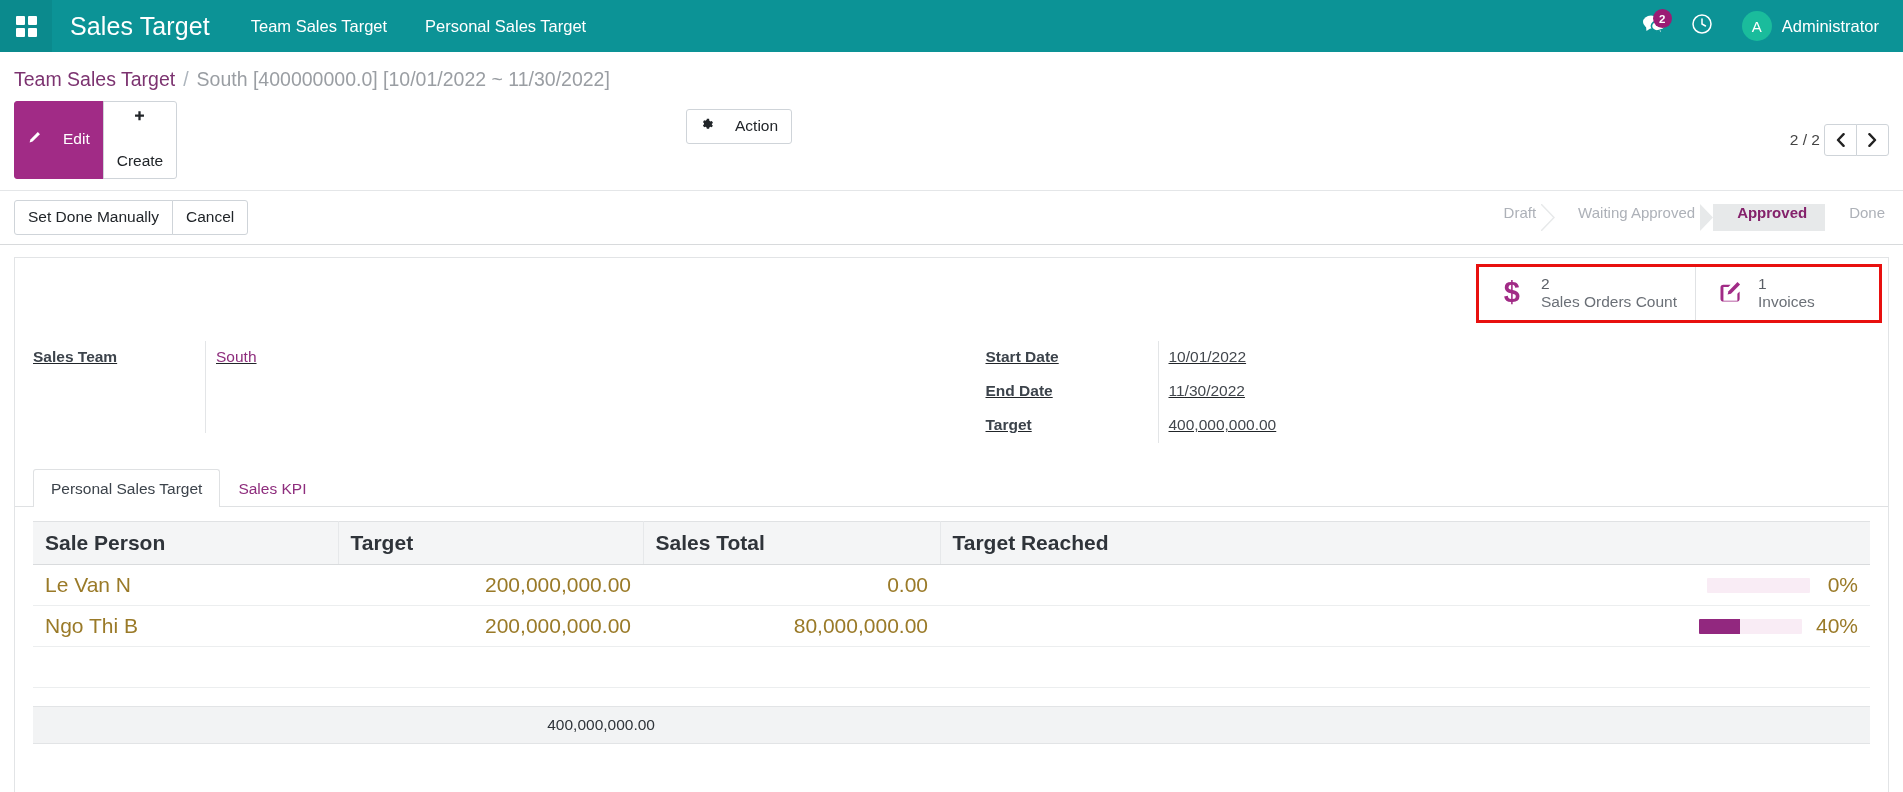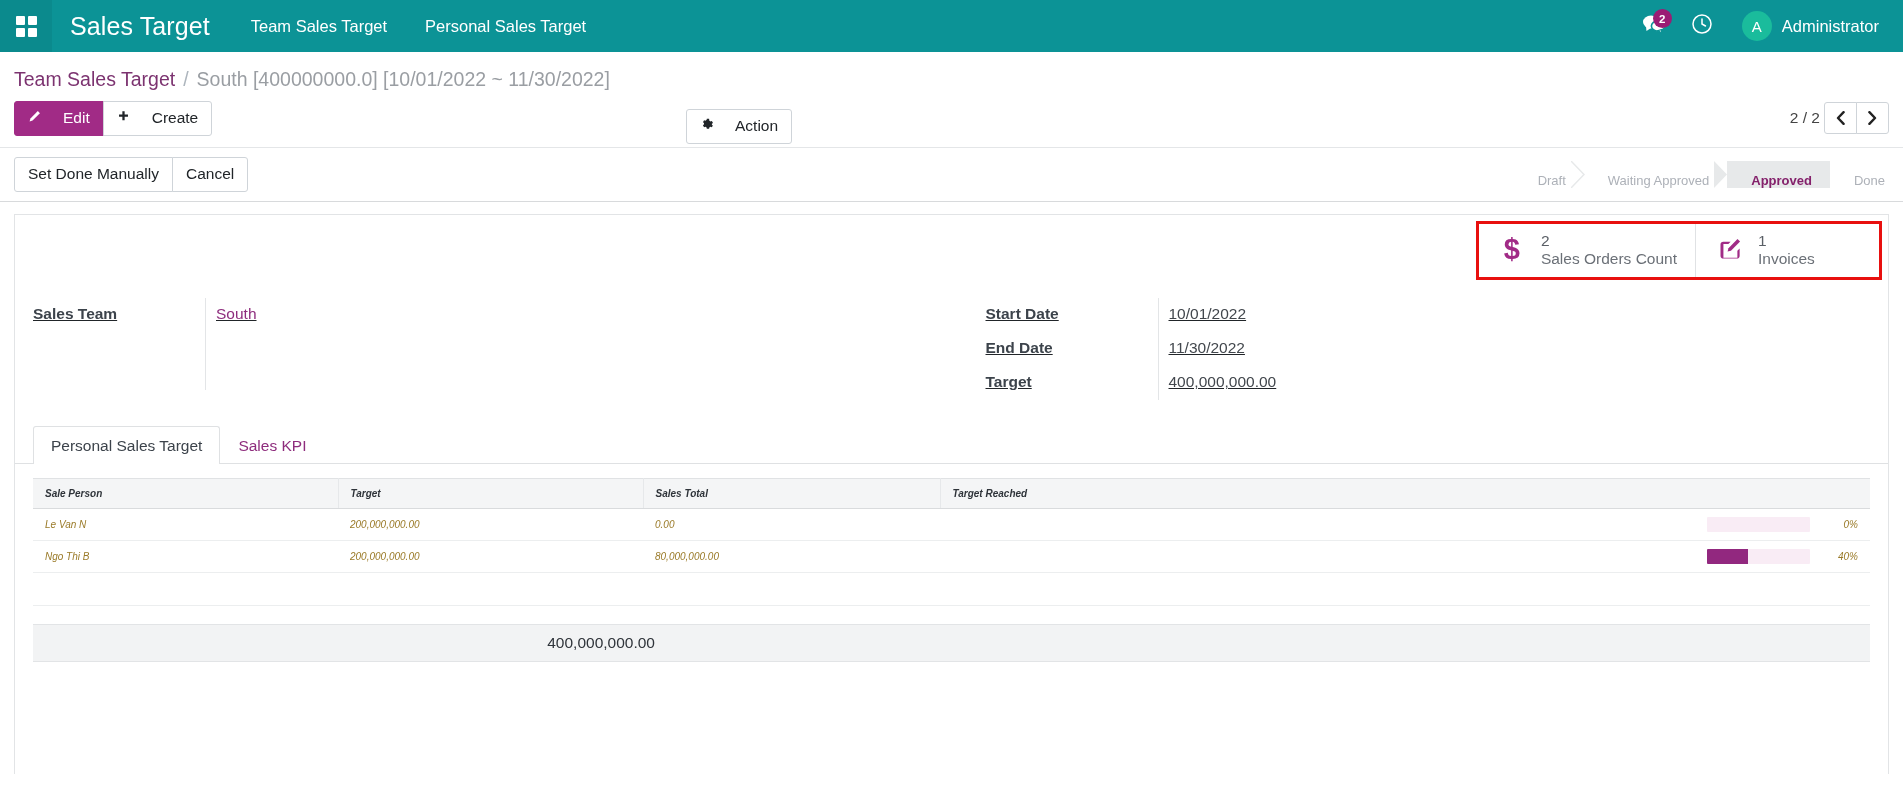--- a/index.html
+++ b/index.html
@@ -131,21 +131,21 @@
     gap: 22px;
   }
   .btn-primary {
     background: #a12b86;
     border-color: #a12b86;
     color: #ffffff;
   }
   .btn-group { display: flex; }
   .btn-group .btn { border-radius: 0; margin-left: -1px; }
   .btn-group .btn:first-child { border-radius: 3px 0 0 3px; margin-left: 0; }
-  .btn-group .btn:last-child { border-radius: 0 3px 3px 0; }
+  .btn-group .btn:last-child { border-radius: 0 3px 3px 0; flex-direction: column; }
 
   .action-wrap {
     position: absolute;
     left: 686px;
     top: 8px;
   }
   .pager {
     margin-left: auto;
     display: flex;
     align-items: center;
@@ -179,23 +179,23 @@
   .statusbar {
     margin-left: auto;
     display: flex;
     align-items: stretch;
     padding-right: 14px;
     height: 27px;
   }
   .stage {
     position: relative;
     display: flex;
-    align-items: flex-end;
+    align-items: flex-start;
     padding: 0 18px 0 24px;
-    font-size: 13px;
+    font-size: 15px;
     color: #adb1b8;
     cursor: pointer;
     white-space: nowrap;
   }
   .stage .arr-r {
     position: absolute;
     right: -1px; top: 0;
     width: 14px; height: 100%;
     pointer-events: none;
   }
@@ -317,37 +317,36 @@
     background: #ffffff;
     border-color: #dfe1e3 #dfe1e3 #ffffff;
     border-radius: 3px 3px 0 0;
   }
 
   
   .list-wrap { padding: 14px 18px 0 18px; }
   table.o-list {
     width: 100%;
     border-collapse: collapse;
-    font-size: 10px;
-    font-style: italic;
+    font-size: 21px;
   }
   table.o-list thead th {
     background: #f4f5f6;
     border-top: 1px solid #e0e2e4;
     border-bottom: 1px solid #d9dbdd;
     border-right: 1px solid #e6e8ea;
     color: #2f343a;
     font-weight: bold;
     padding: 9px 12px;
     text-align: left;
     white-space: nowrap;
     cursor: pointer;
   }
   table.o-list thead th:last-child { border-right: none; }
-  th.num, td.num { }
+  th.num, td.num { text-align: right; }
   tbody tr { border-bottom: 1px solid #eceeef; cursor: pointer; }
   tbody td {
     padding: 8px 12px;
     color: #9a7a28;
     white-space: nowrap;
     height: 32px;
   }
   td.name { color: #9a7a28; }
   .empty-row td { height: 33px; color: transparent; }
 

